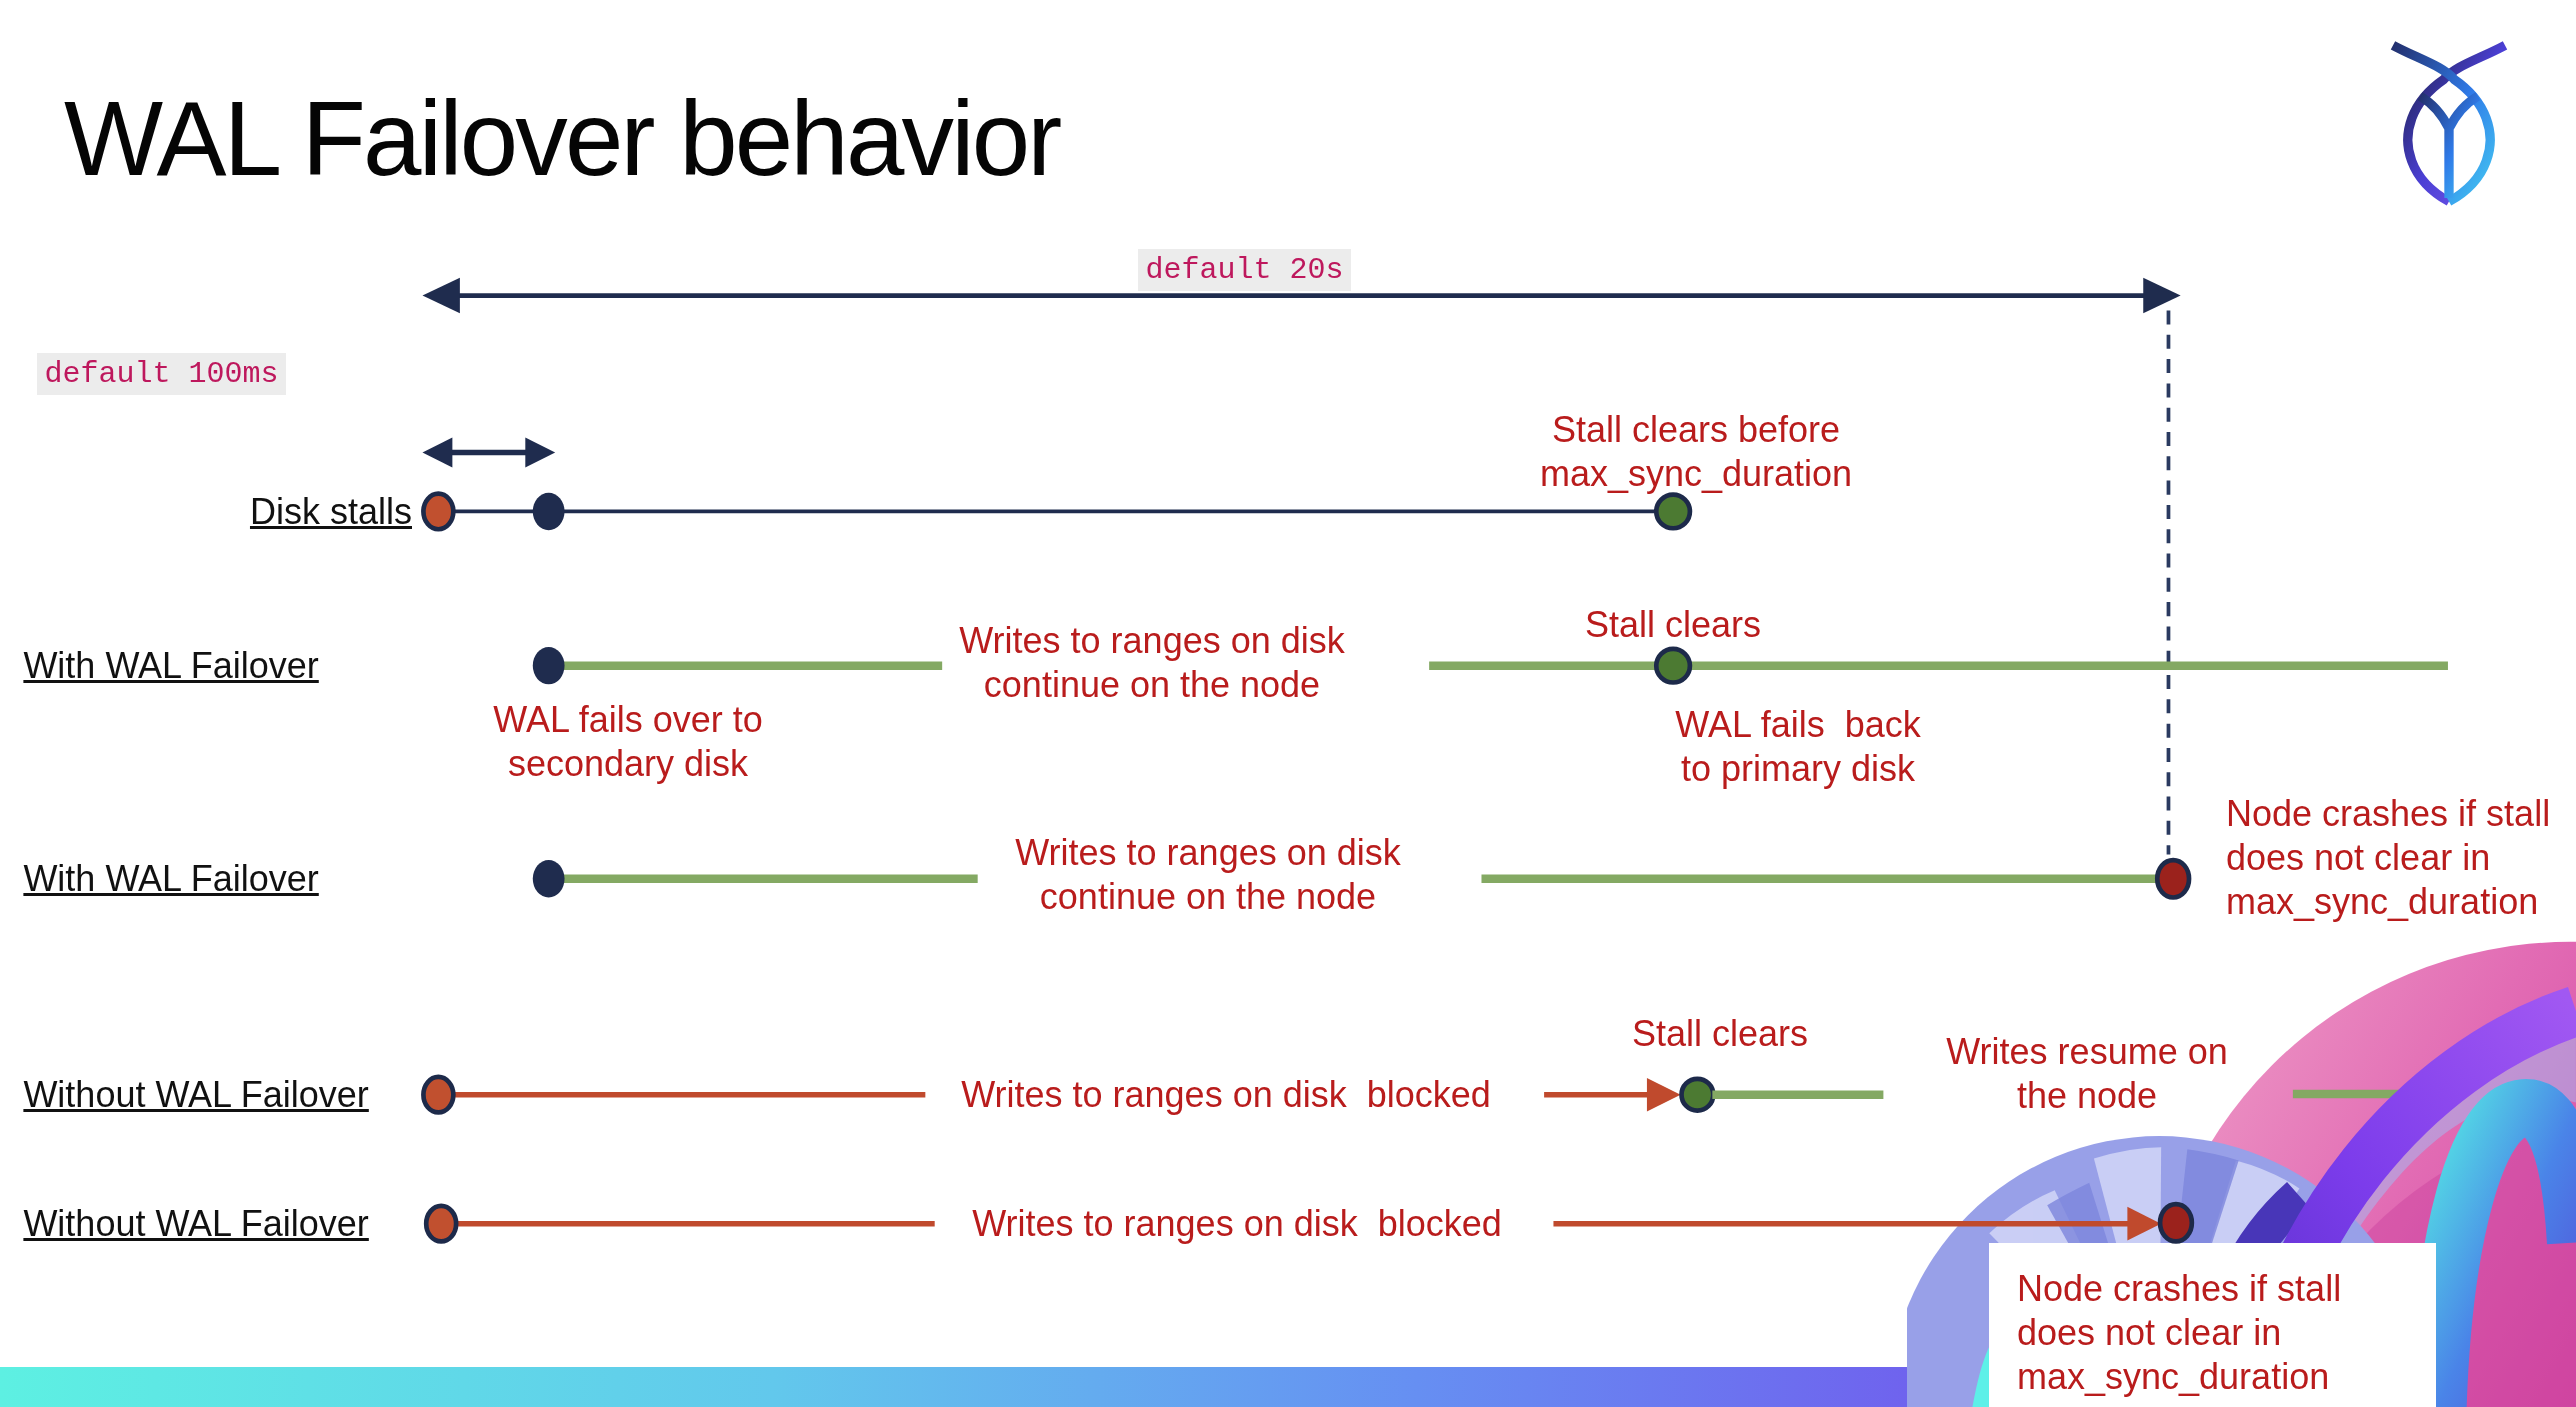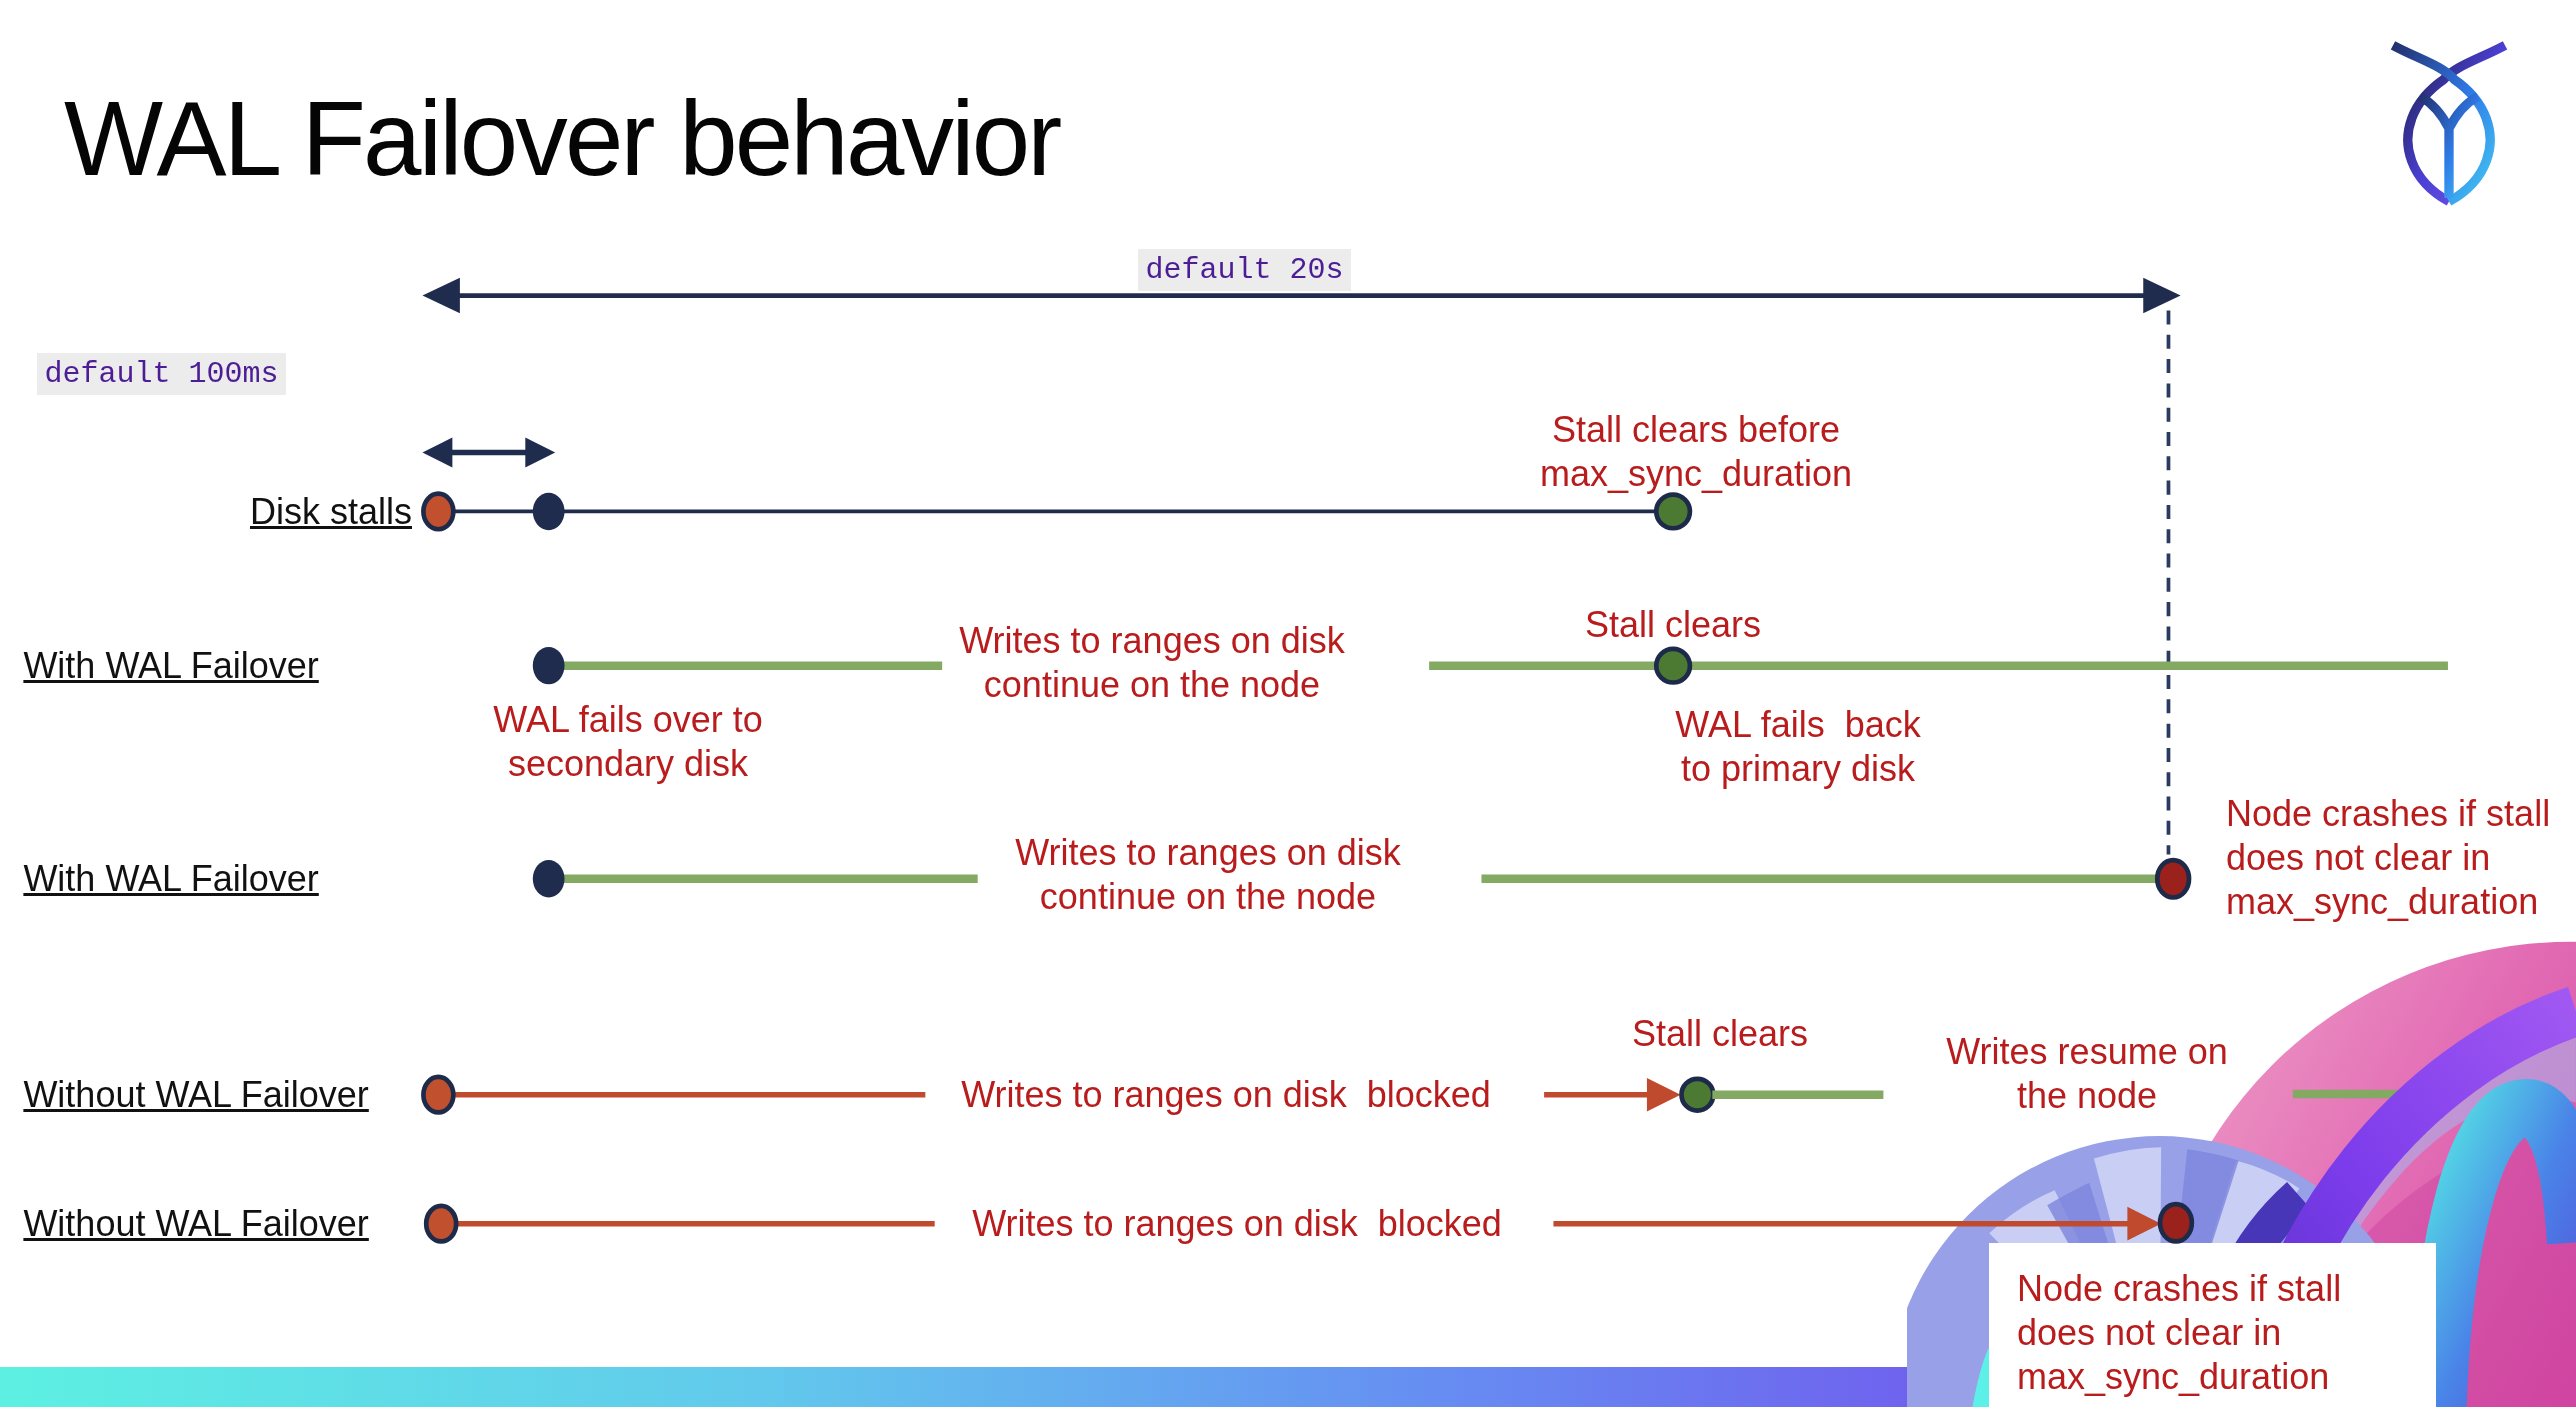--- a/index.html
+++ b/index.html
@@ -4,21 +4,21 @@
 <style>
   html,body{margin:0;padding:0;}
   body{
     width:2576px;height:1408px;position:relative;overflow:hidden;background:#ffffff;
     font-family:"Liberation Sans", sans-serif;color:#0b0b0b;
   }
   .abs{position:absolute;}
   .page-title{
     left:64px;top:47px;font-size:105px;font-weight:400;letter-spacing:-2.8px;color:#050505;margin-top:32px;
   }
-  .code-label{font-family:"Liberation Mono","DejaVu Sans Mono",monospace;font-size:30px;color:#4c1d95;}
+  .code-label{font-family:"Liberation Mono","DejaVu Sans Mono",monospace;font-size:30px;color:#be185d;}
   .code-label .code-line{display:table;background:#ececec;padding:2.8px 7.5px;line-height:36px;white-space:pre;}
   .code-label .gap{height:9.3px;}
   .row-label{font-size:36px;line-height:43px;color:#111;white-space:pre;text-decoration:underline;}
   .row-label.right{text-align:right;}
   .annotation{font-size:36px;line-height:44px;color:#b91c1c;white-space:pre;text-align:center;transform:translateX(-50%);}
   .annotation.left-align{text-align:left;transform:none;}
   .white-box{background:#ffffff;}
   .strip{
     left:0;top:1367px;width:2576px;height:40px;
     background:linear-gradient(90deg,#5df0e2 0%,#62c8ec 30%,#668ff2 55%,#6f63ee 74%,#7150e8 100%);

